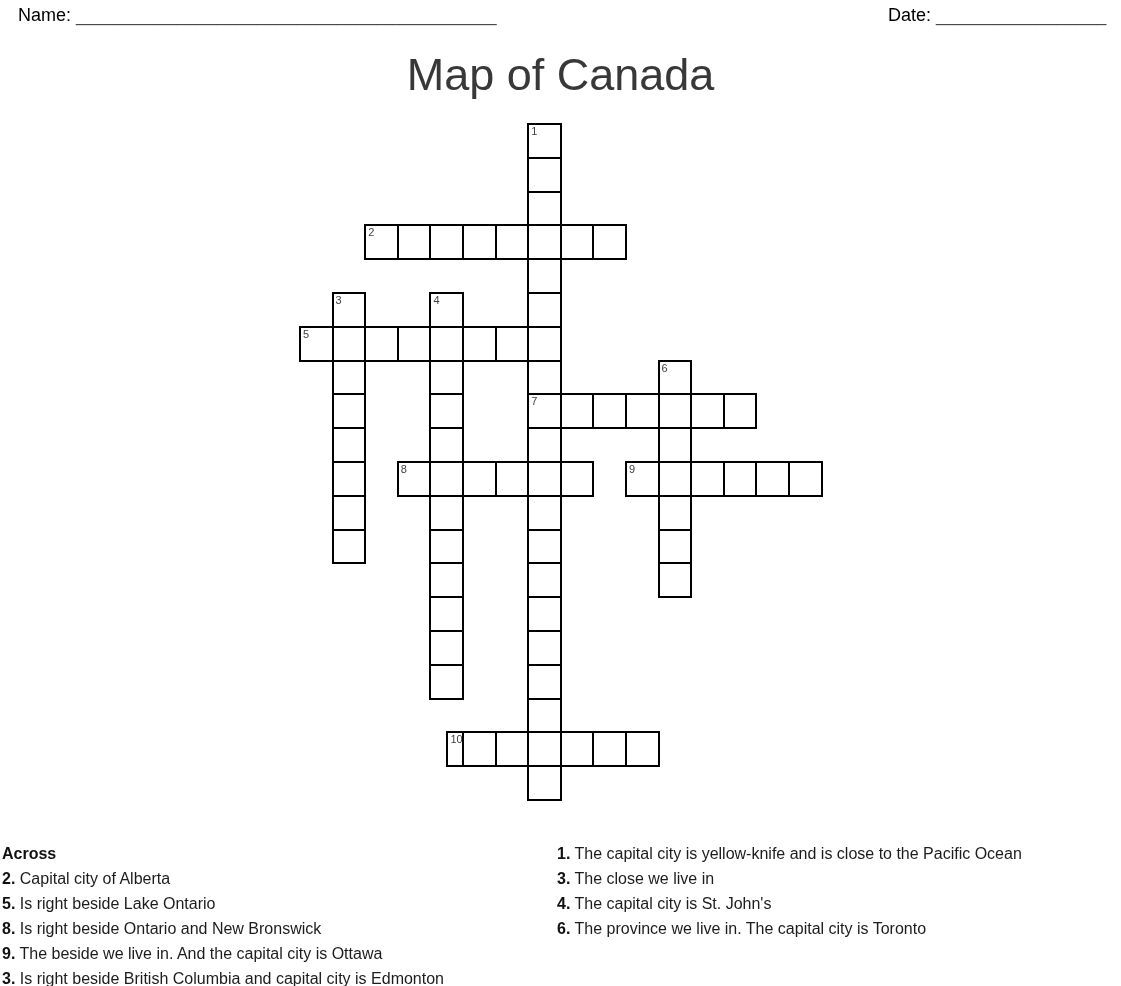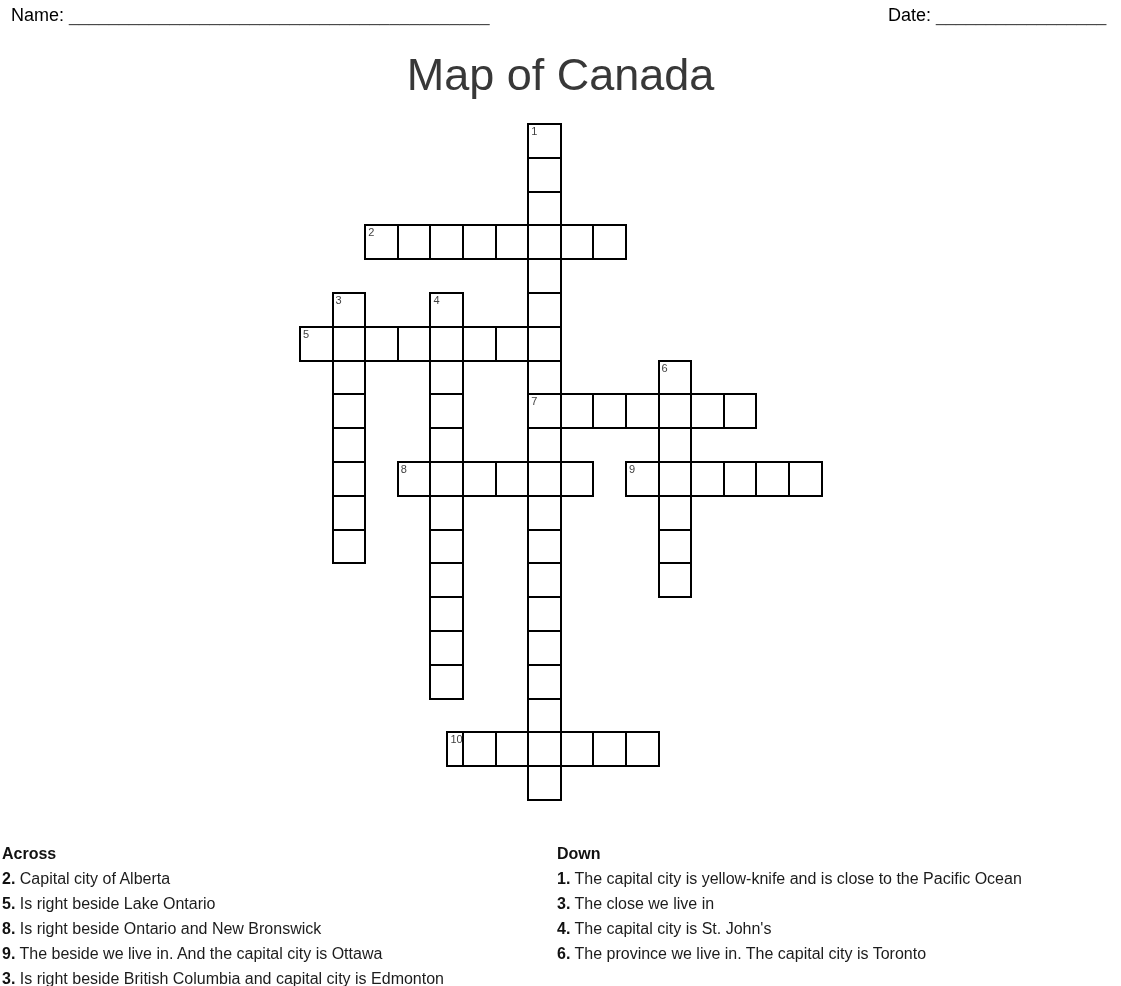--- a/index.html
+++ b/index.html
@@ -7,21 +7,21 @@
     width: 1121px; height: 986px;
     background: #ffffff;
     font-family: "Liberation Sans", "DejaVu Sans", sans-serif;
     color: #1c1c1c;
     position: relative;
     overflow: hidden;
   }
 
   
   .topbar { position: absolute; top: 5px; left: 0; width: 100%; height: 30px; }
-  .name-group { position: absolute; left: 11px; top: 0; font-size: 18px; color: #000; white-space: nowrap; }
+  .name-group { position: absolute; left: 18px; top: 0; font-size: 18px; color: #000; white-space: nowrap; }
   .date-group { position: absolute; left: 888px; top: 0; font-size: 18px; color: #000; white-space: nowrap; }
   .blank-line { color: #4a4a4a; letter-spacing: 0; }
 
   
   .title {
     position: absolute; top: 50px; left: 0; width: 1121px;
     text-align: center;
     font-size: 45px; line-height: 1.1;
     color: #383838;
     font-weight: 400;
@@ -175,18 +175,17 @@
 <div class="clues-block clues-across">
   <div class="clue-header">Across</div>
   <div class="clue"><span class="clue-num">2.</span> <span class="clue-text">Capital city of Alberta</span></div>
   <div class="clue"><span class="clue-num">5.</span> <span class="clue-text">Is right beside Lake Ontario</span></div>
   <div class="clue"><span class="clue-num">8.</span> <span class="clue-text">Is right beside Ontario and New Bronswick</span></div>
   <div class="clue"><span class="clue-num">9.</span> <span class="clue-text">The beside we live in. And the capital city is Ottawa</span></div>
   <div class="clue"><span class="clue-num">3.</span> <span class="clue-text">Is right beside British Columbia and capital city is Edmonton</span></div>
 </div>
 
 <div class="clues-block clues-down">
-  <div class="clue-header">Down</div>
   <div class="clue"><span class="clue-num">1.</span> <span class="clue-text">The capital city is yellow-knife and is close to the Pacific Ocean</span></div>
   <div class="clue"><span class="clue-num">3.</span> <span class="clue-text">The close we live in</span></div>
   <div class="clue"><span class="clue-num">4.</span> <span class="clue-text">The capital city is St. John's</span></div>
   <div class="clue"><span class="clue-num">6.</span> <span class="clue-text">The province we live in. The capital city is Toronto</span></div>
 </div>
 
 </body></html>

